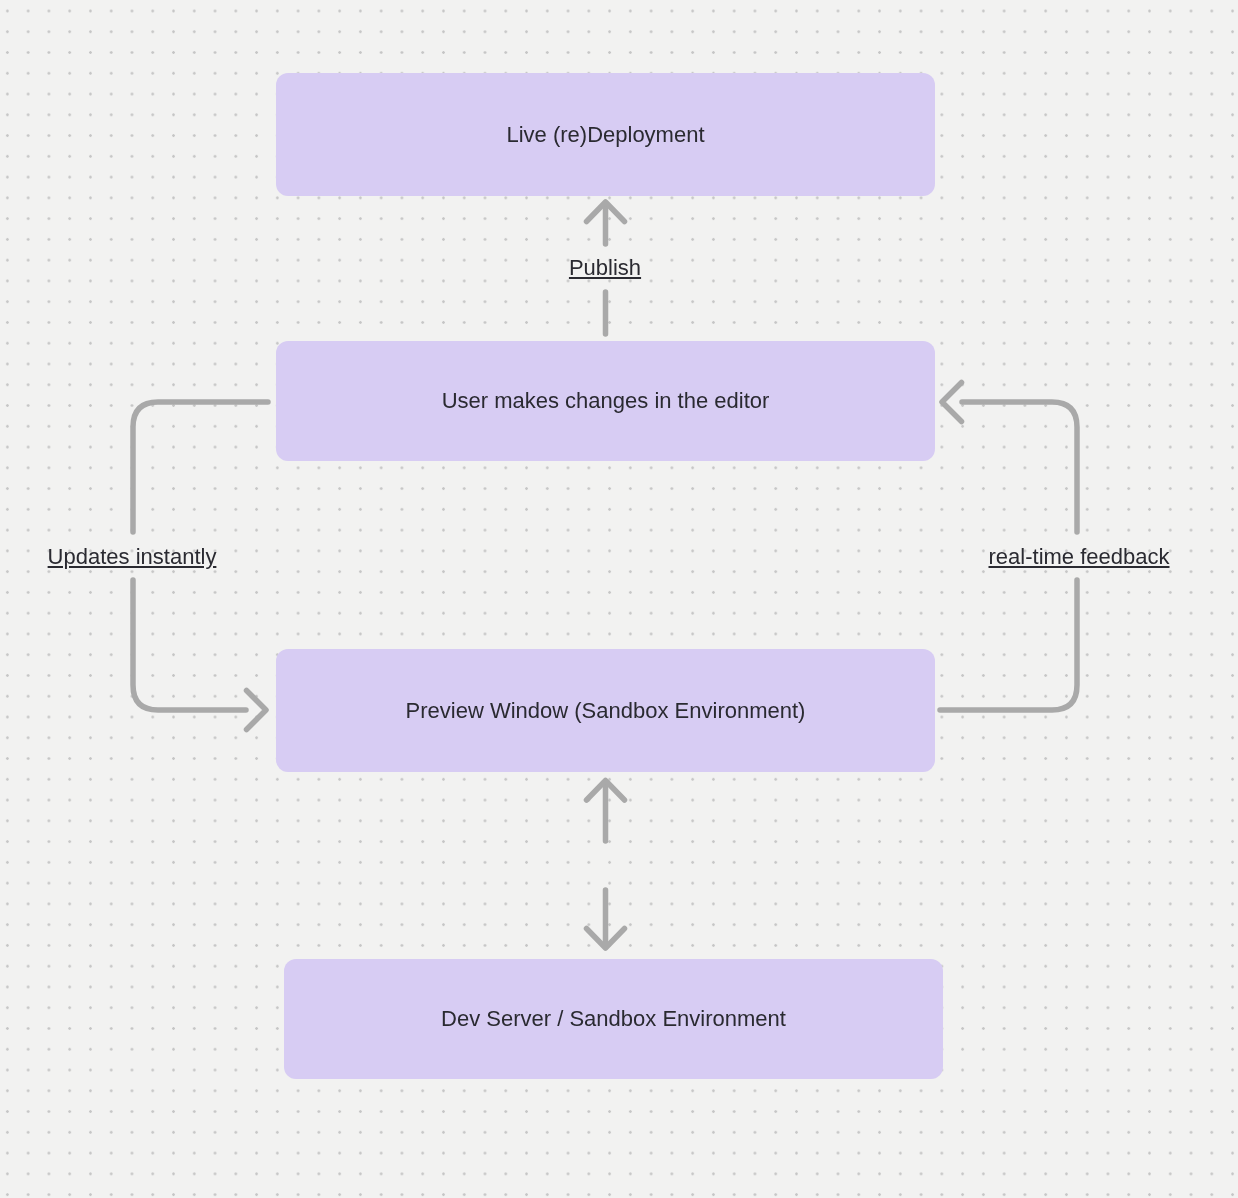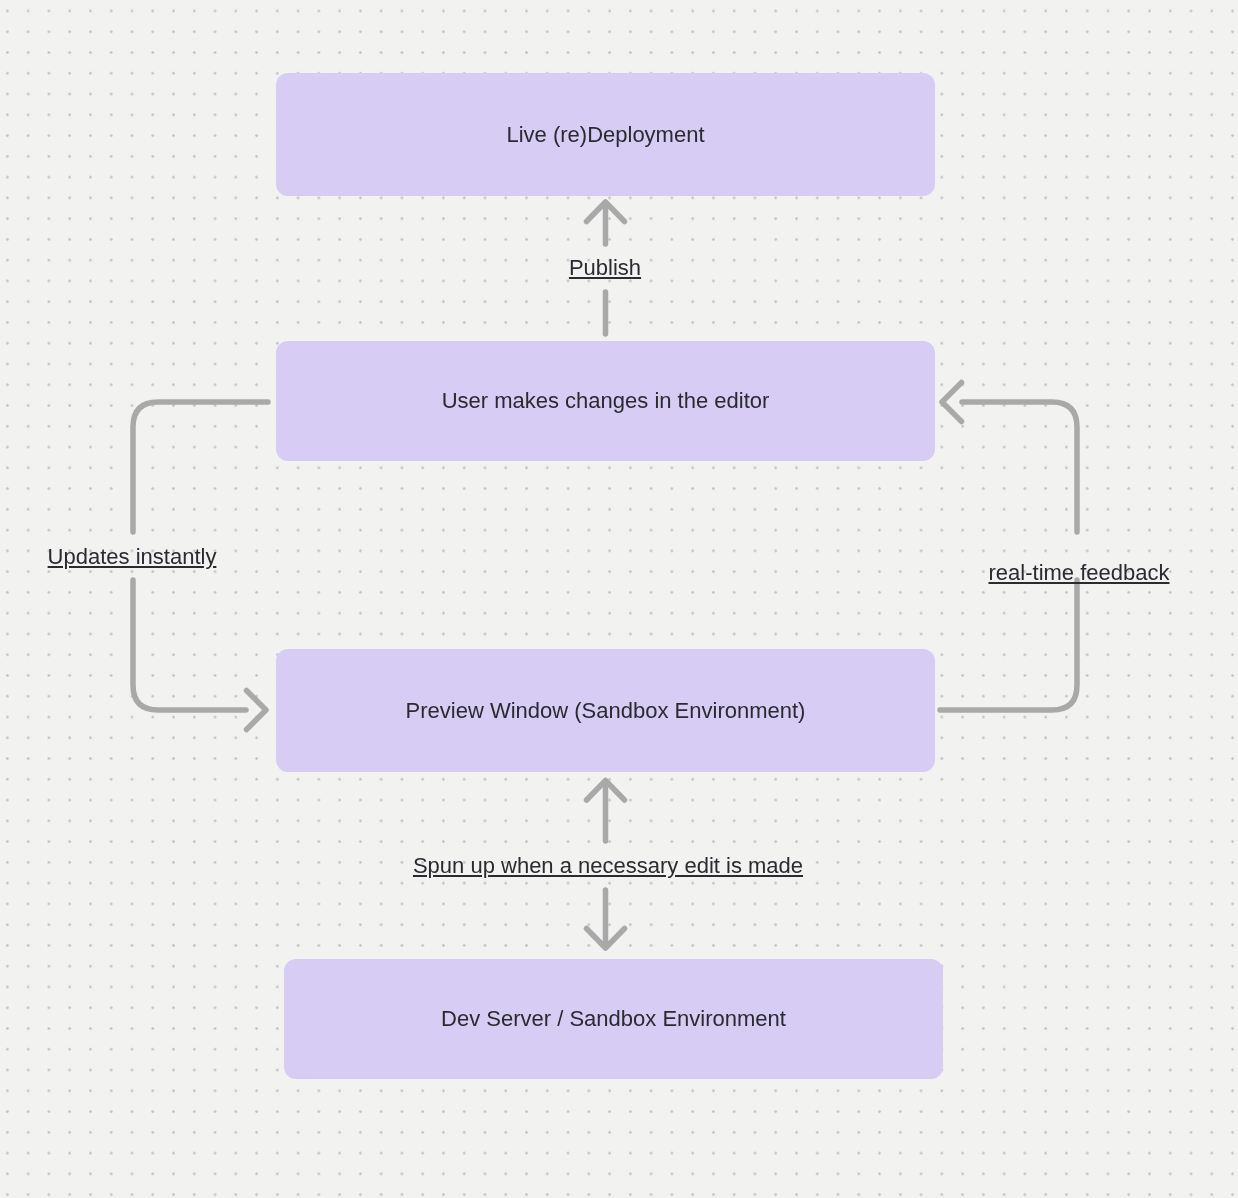--- a/index.html
+++ b/index.html
@@ -51,21 +51,21 @@
   .node-4 { top: 959px; height: 120px; margin-left: 8px; }
   .edge-label {
     position: absolute;
     transform: translate(-50%, -50%);
     font-size: 22px;
     white-space: nowrap;
     text-decoration: underline;
   }
   .lbl-publish  { left: 605px;  top: 268px; }
   .lbl-updates  { left: 132px;  top: 557px; }
-  .lbl-feedback { left: 1079px; top: 557px; margin-top: 16px; }
+  .lbl-feedback { left: 1079px; top: 557px; }
   .lbl-spun     { left: 608px;  top: 866px; }
 </style>
 </head>
 <body>
 
 <div class="canvas">
 
   <svg class="connectors" viewBox="0 0 1238 1198">
 
     <path d="M605.5 206 V244"></path>
@@ -98,15 +98,14 @@
     <span>Preview Window (Sandbox Environment)</span>
   </div>
 
   <div class="node node-4">
     <span>Dev Server / Sandbox Environment</span>
   </div>
 
   <div class="edge-label lbl-publish">Publish</div>
   <div class="edge-label lbl-updates">Updates instantly</div>
   <div class="edge-label lbl-feedback">real-time feedback</div>
-  <div class="edge-label lbl-spun">Spun up when a necessary edit is made</div>
 
 </div>
 
 </body></html>

